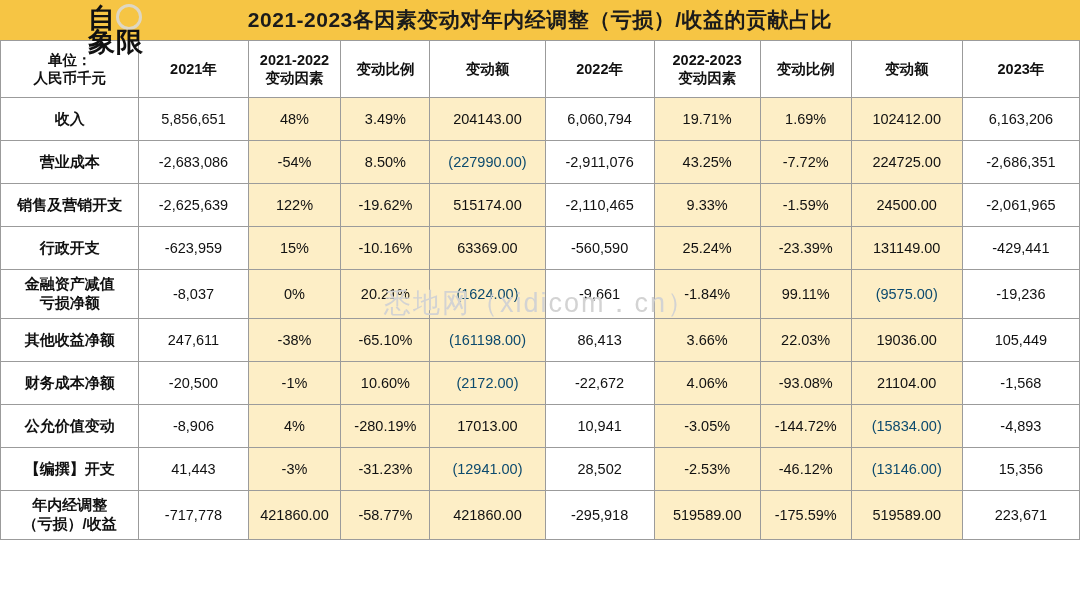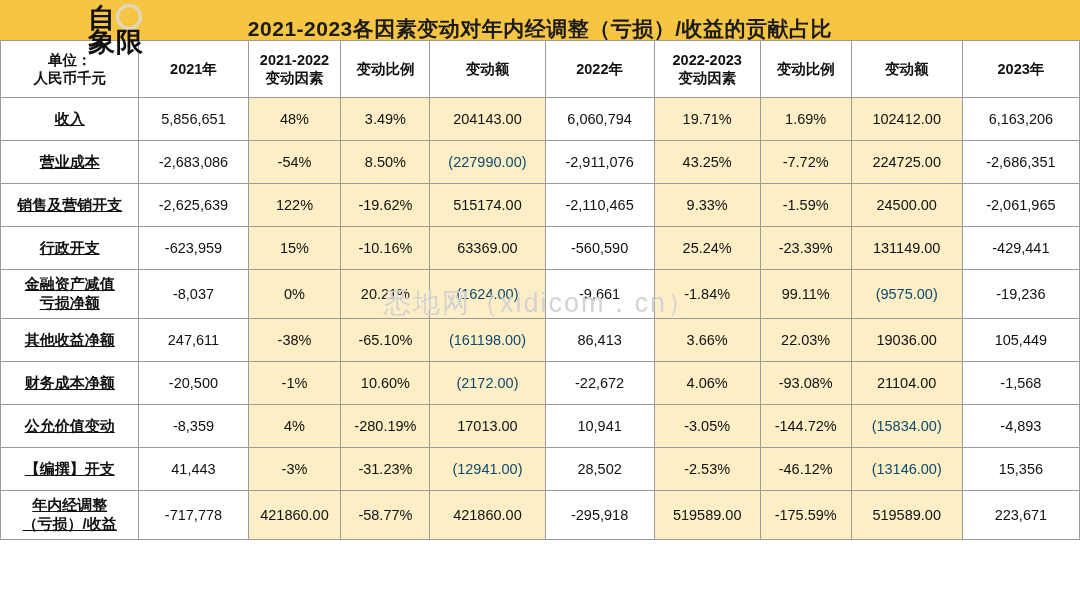--- a/index.html
+++ b/index.html
@@ -24,21 +24,21 @@
   
   .topbar {
     position: absolute;
     left: 0; top: 0;
     width: 1080px;
     height: 40px;
     background: #f6c544;
   }
   .title {
     position: absolute;
-    left: 0; top: 9px;
+    left: 0; top: 0;
     width: 1080px;
     height: 40px;
     line-height: 40px;
     text-align: center;
     font-size: 21px;
     font-weight: bold;
     color: #1b1b1b;
     letter-spacing: 0.5px;
     font-family: "Liberation Sans", sans-serif;
   }
@@ -111,21 +111,20 @@
     line-height: 1.25;
   }
   tbody td {
     height: 42px;
     background: #ffffff;
   }
   tbody tr.tall td { height: 48px; }
   td.label {
     font-weight: bold;
     font-size: 15px;
-    text-decoration: underline;
   }
   td.hl {
     background: #fdeec6;
   }
   td.neg {
     color: #0c4a6e;
     margin-top: 8px;
   }
   .sub { display: block; }
 </style>
@@ -279,21 +278,21 @@
           <td class="hl">10.60%</td>
           <td class="hl neg">(2172.00)</td>
           <td class="">-22,672</td>
           <td class="hl">4.06%</td>
           <td class="hl">-93.08%</td>
           <td class="hl">21104.00</td>
           <td class="">-1,568</td>
         </tr>
         <tr>
           <td class="label">公允价值变动</td>
-          <td class="">-8,359</td>
+          <td class="">-8,906</td>
           <td class="hl">4%</td>
           <td class="hl">-280.19%</td>
           <td class="hl">17013.00</td>
           <td class="">10,941</td>
           <td class="hl">-3.05%</td>
           <td class="hl">-144.72%</td>
           <td class="hl neg">(15834.00)</td>
           <td class="">-4,893</td>
         </tr>
         <tr>

